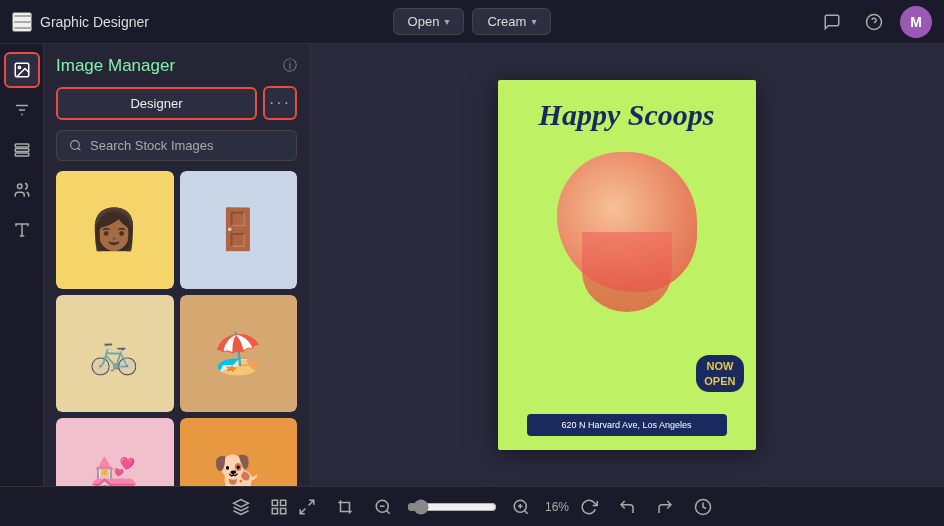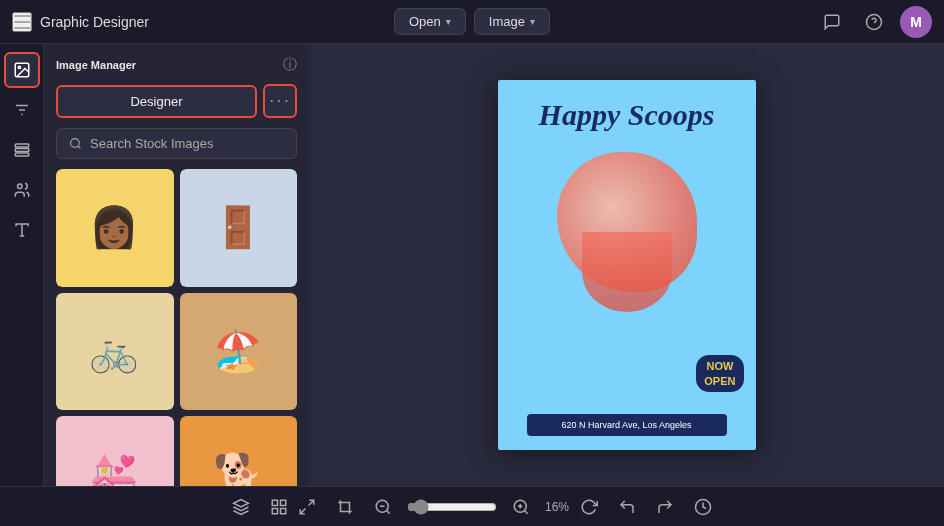--- a/index.html
+++ b/index.html
@@ -155,23 +155,23 @@
       padding: 12px;
       gap: 10px;
       overflow-y: auto;
     }
     .panel-header {
       display: flex;
       align-items: center;
       justify-content: space-between;
     }
     .panel-title {
-      font-size: 11px;
-      font-weight: 700;
-      color: #e5e5e5;
+      font-size: 17px;
+      font-weight: 400;
+      color: #86efac;
     }
     .info-icon {
       color: #888;
       cursor: pointer;
       font-size: 14px;
     }
     .computer-btn-row {
       display: flex;
       align-items: center;
       gap: 6px;
@@ -248,21 +248,21 @@
       justify-content: center;
       position: relative;
     }
     .canvas-wrapper {
       position: relative;
       box-shadow: 0 4px 24px rgba(0,0,0,0.5);
     }
     .canvas-card {
       width: 258px;
       height: 370px;
-      background: #7dd3fc;
+      background: #bef264;
       border-radius: 2px;
       display: flex;
       flex-direction: column;
       align-items: center;
       padding: 18px 14px 14px;
       overflow: hidden;
       position: relative;
     }
     .card-title {
       font-family: Georgia, serif;
@@ -391,21 +391,21 @@
         <span></span>
     </button>
     <span class="app-title">Graphic Designer</span>
   </div>
   <div class="topbar-center">
     <button class="btn-toolbar">
       <span>Open</span>
       <span class="chevron-down">▾</span>
     </button>
     <button class="btn-toolbar">
-      <span>Image</span>
+      <span>Cream</span>
       <span class="chevron-down">▾</span>
     </button>
   </div>
   <div class="topbar-right">
     <button class="icon-btn">
       <svg width="18" height="18" viewBox="0 0 24 24" fill="none" stroke="currentColor" stroke-width="2">
           <path d="M21 15a2 2 0 01-2 2H7l-4 4V5a2 2 0 012-2h14a2 2 0 012 2z"></path>
         </svg>
     </button>
     <button class="icon-btn">

